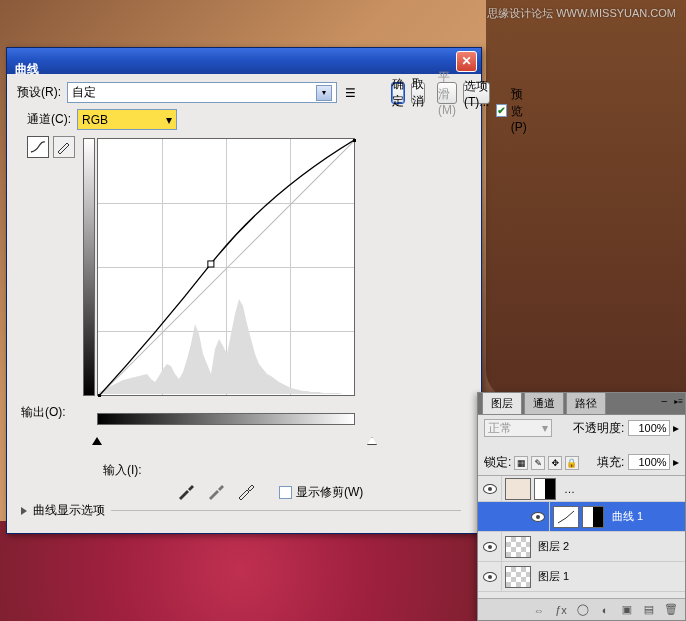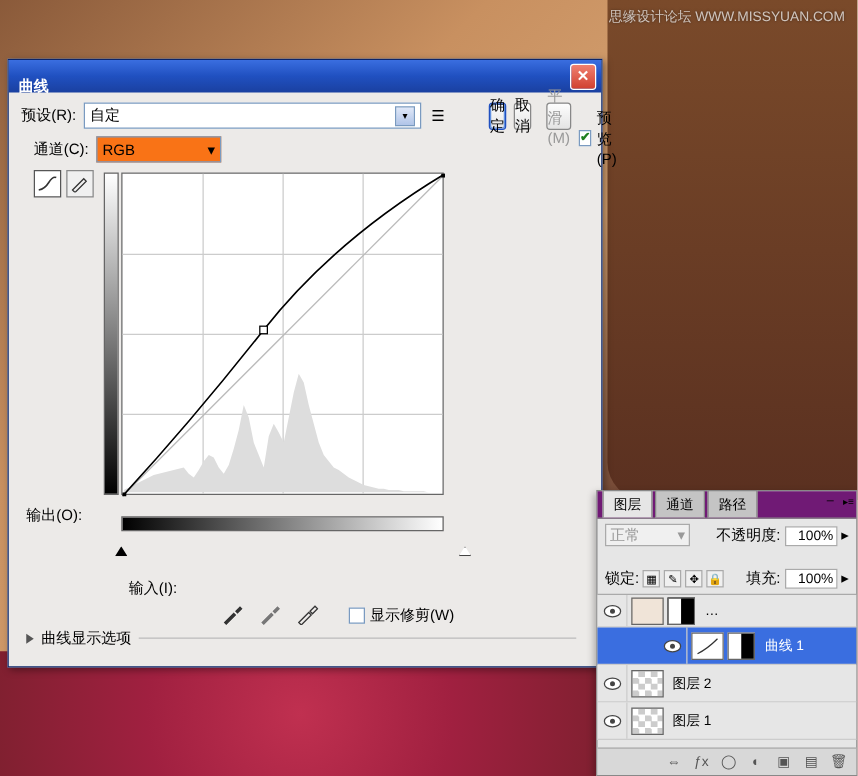--- a/index.html
+++ b/index.html
@@ -19,21 +19,21 @@
   
   .dialog-body { padding: 8px 10px; position: relative; height: calc(100% - 26px); }
   
   .row { display: flex; align-items: center; margin-bottom: 6px; }
   .lbl { margin-right: 6px; }
   .preset-select { flex: 0 0 270px; height: 21px; border: 1px solid #7a9ac0; background: #fff; padding: 0 4px; display: flex; align-items: center; justify-content: space-between; }
   .preset-select .arrow { width: 16px; height: 16px; background: linear-gradient(180deg,#e0e8f8,#b0c4e8); border: 1px solid #7a9ac0; display:flex; align-items:center; justify-content:center; font-size: 8px; }
   .menu-icon { margin-left: 8px; cursor: pointer; }
   
   .channel-row { margin-left: 10px; }
-  .channel-select { width: 100px; height: 21px; border: 1px solid #7a9ac0; background: #f97316; padding: 0 4px; display:flex; align-items:center; justify-content: space-between; }
+  .channel-select { width: 100px; height: 21px; border: 1px solid #7a9ac0; background: #fde047; padding: 0 4px; display:flex; align-items:center; justify-content: space-between; }
   
   .tool-btns { display: flex; gap: 4px; margin: 4px 0 0 10px; }
   .tool-btn { width: 22px; height: 22px; border: 1px solid #888; background: #f0f0f0; display:flex; align-items:center; justify-content:center; cursor:pointer; }
   .tool-btn.active { border: 1px solid #555; background: #fff; }
   
   .curve-area { position: absolute; left: 90px; top: 64px; width: 275px; height: 285px; }
   .grad-v { position: absolute; left: -14px; top: 0; width: 12px; height: 258px; background: linear-gradient(180deg, #fff, #000); border: 1px solid #666; }
   .grad-h { position: absolute; left: 0; bottom: -2px; width: 258px; height: 12px; background: linear-gradient(90deg, #000, #fff); border: 1px solid #666; }
   .curve-box { position: absolute; left: 0; top: 0; width: 258px; height: 258px; background: #fff; border: 1px solid #666; }
   .grid-line { position: absolute; background: #ccc; }
@@ -57,21 +57,21 @@
   
   .right-buttons { position: absolute; right: 10px; top: 8px; width: 80px; display: flex; gap: 6px; }
   .ps-btn { height: 22px; border: 1px solid #888; background: linear-gradient(180deg,#fdfdfd,#e4e4e4); border-radius: 3px; cursor: pointer; display:flex; align-items:center; justify-content:center; }
   .ps-btn.default { border: 1px solid #2050c0; box-shadow: 0 0 0 1px #6090e0 inset; }
   .ps-btn.disabled { color: #999; }
   .preview-chk { display: flex; align-items: center; gap: 4px; margin-top: 4px; }
   .checked { background: #fff; display:flex; align-items:center; justify-content:center; color: #208020; font-size: 10px; font-weight: bold; }
   
   
   .layers-panel { position: absolute; right: 0; top: 392px; width: 209px; height: 229px; background: #e6e6e6; border: 1px solid #888; box-shadow: -2px 2px 6px rgba(0,0,0,0.3); }
-  .panel-tabs { height: 22px; background: #701a75; display: flex; align-items: flex-end; padding: 0 4px; gap: 2px; border-bottom: 1px solid #888; }
+  .panel-tabs { height: 22px; background: #737373; display: flex; align-items: flex-end; padding: 0 4px; gap: 2px; border-bottom: 1px solid #888; }
   .panel-tab { padding: 3px 8px; background: #c4c4c4; border: 1px solid #888; border-bottom: none; cursor: pointer; font-size: 11px; }
   .panel-tab.active { background: #e6e6e6; }
   .panel-close { position: absolute; right: 18px; top: 2px; cursor: pointer; font-size: 10px; }
   .panel-menu { position: absolute; right: 2px; top: 4px; cursor: pointer; font-size: 8px; }
   
   .panel-opts { padding: 4px 6px; display: flex; flex-direction: column; gap: 17px; font-size: 11px; }
   .opt-row { display: flex; align-items: center; justify-content: space-between; }
   .mini-select { width: 68px; height: 18px; border: 1px solid #aaa; background: #f0f0f0; color: #999; padding: 0 3px; font-size: 11px; display:flex; align-items:center; justify-content:space-between; }
   .mini-field { width: 42px; height: 16px; border: 1px solid #aaa; background: #fff; font-size: 11px; text-align: right; padding: 0 2px; display:inline-flex; align-items:center; justify-content:flex-end; }
   .lock-icons { display: flex; gap: 3px; align-items: center; }
@@ -181,20 +181,21 @@
       <div class="disclosure-arrow"></div>
       <span>曲线显示选项</span>
       <div class="disclosure-line"></div>
     </div>
 
     <div class="right-buttons">
       <div class="ps-btn default">确定</div>
       <div class="ps-btn">取消</div>
       <div style="height:14px"></div>
       <div class="ps-btn disabled">平滑(M)</div>
+      <div class="ps-btn">选项(T)...</div>
       <div class="preview-chk">
         <div class="checkbox checked">✔</div>
         <span>预览(P)</span>
       </div>
     </div>
   </div>
 </div>
 
 <div class="layers-panel">
   <div class="panel-tabs">

